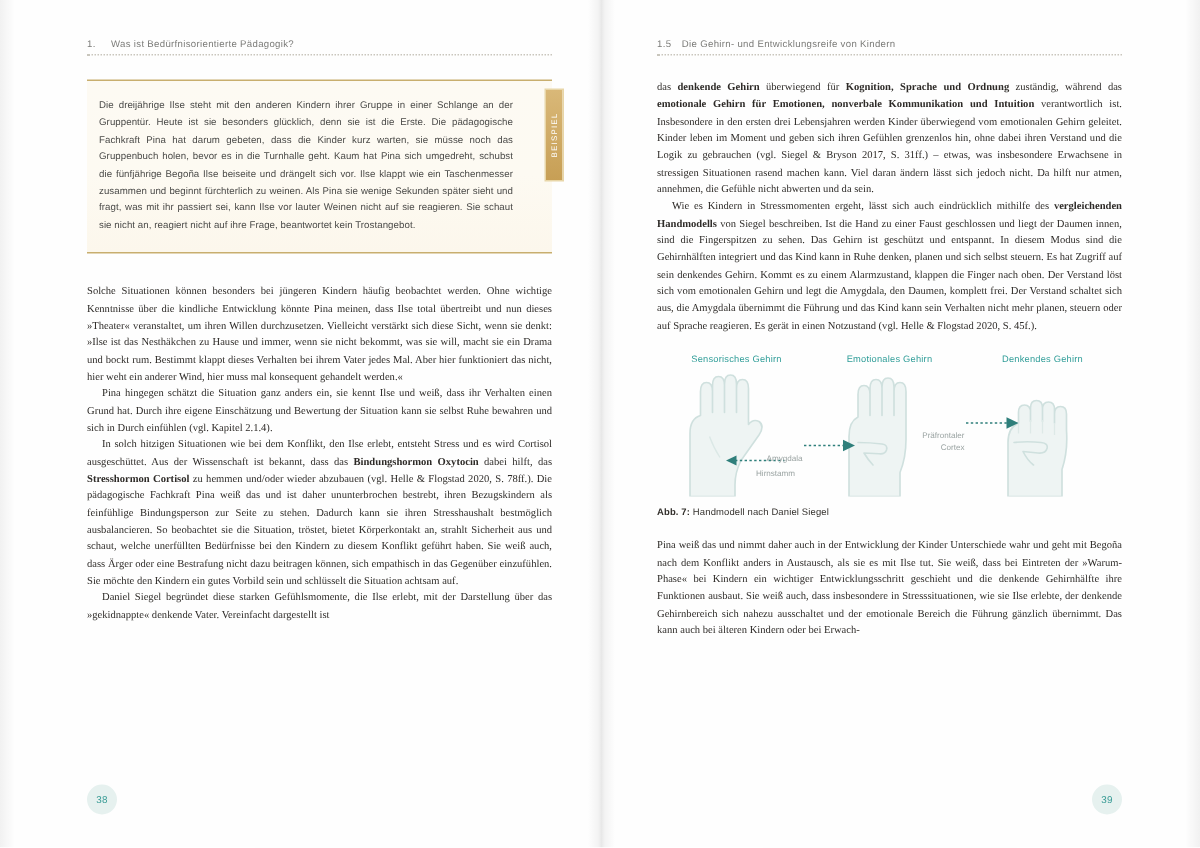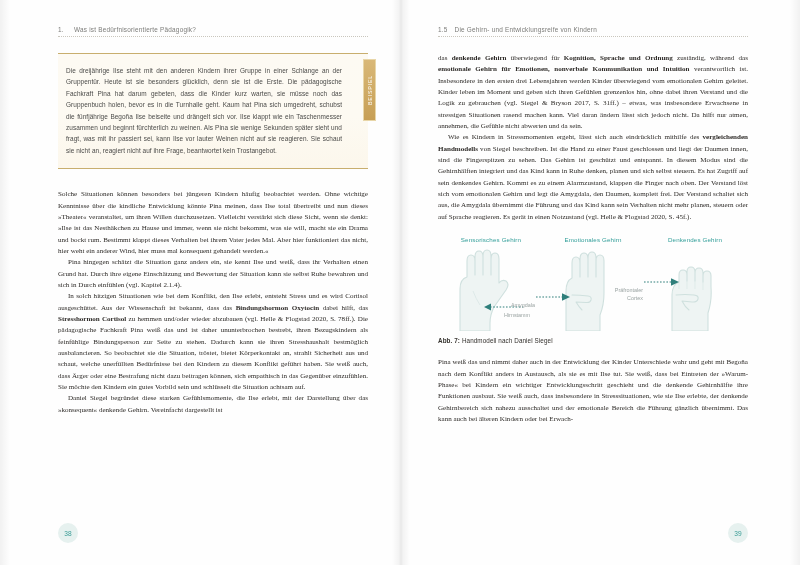--- a/index.html
+++ b/index.html
@@ -208,21 +208,21 @@
       </div>
       <div class="example-tab">
         <span>BEISPIEL</span>
       </div>
     </div>
 
     <div class="body-col">
       <p class="noindent">Solche Situationen können besonders bei jüngeren Kindern häufig beobachtet werden. Ohne wichtige Kenntnisse über die kindliche Entwicklung könnte Pina meinen, dass Ilse total übertreibt und nun dieses »Theater« veranstaltet, um ihren Willen durchzusetzen. Vielleicht verstärkt sich diese Sicht, wenn sie denkt: »Ilse ist das Nesthäkchen zu Hause und immer, wenn sie nicht bekommt, was sie will, macht sie ein Drama und bockt rum. Bestimmt klappt dieses Verhalten bei ihrem Vater jedes Mal. Aber hier funktioniert das nicht, hier weht ein anderer Wind, hier muss mal konsequent gehandelt werden.«</p>
       <p>Pina hingegen schätzt die Situation ganz anders ein, sie kennt Ilse und weiß, dass ihr Verhalten einen Grund hat. Durch ihre eigene Einschätzung und Bewertung der Situation kann sie selbst Ruhe bewahren und sich in Durch einfühlen (vgl. Kapitel 2.1.4).</p>
       <p><span>In solch hitzigen Situationen wie bei dem Konflikt, den Ilse erlebt, entsteht Stress und es wird Cortisol ausgeschüttet. Aus der Wissenschaft ist bekannt, dass das </span><b>Bindungshormon Oxytocin</b><span> dabei hilft, das </span><b>Stresshormon Cortisol</b><span> zu hemmen und/oder wieder abzubauen (vgl. Helle &amp; Flogstad 2020, S. 78ff.). Die pädagogische Fachkraft Pina weiß das und ist daher ununterbrochen bestrebt, ihren Bezugskindern als feinfühlige Bindungsperson zur Seite zu stehen. Dadurch kann sie ihren Stresshaushalt bestmöglich ausbalancieren. So beobachtet sie die Situation, tröstet, bietet Körperkontakt an, strahlt Sicherheit aus und schaut, welche unerfüllten Bedürfnisse bei den Kindern zu diesem Konflikt geführt haben. Sie weiß auch, dass Ärger oder eine Bestrafung nicht dazu beitragen können, sich empathisch in das Gegenüber einzufühlen. Sie möchte den Kindern ein gutes Vorbild sein und schlüsselt die Situation achtsam auf.</span></p>
-      <p>Daniel Siegel begründet diese starken Gefühlsmomente, die Ilse erlebt, mit der Darstellung über das »konsequent« denkende Gehirn. Vereinfacht dargestellt ist</p>
+      <p>Daniel Siegel begründet diese starken Gefühlsmomente, die Ilse erlebt, mit der Darstellung über das »gekidnappte« denkende Vater. Vereinfacht dargestellt ist</p>
     </div>
 
     <div class="folio l">38</div>
     <div class="edge-left"></div>
   </div>
 
   <div class="page right">
 
     <div class="runhead">
       <span class="num">1.5</span>

